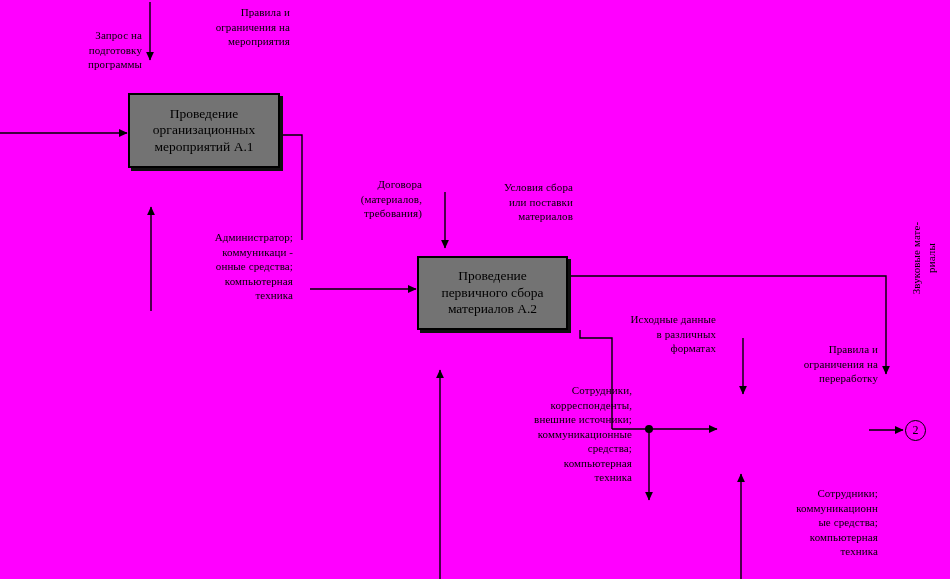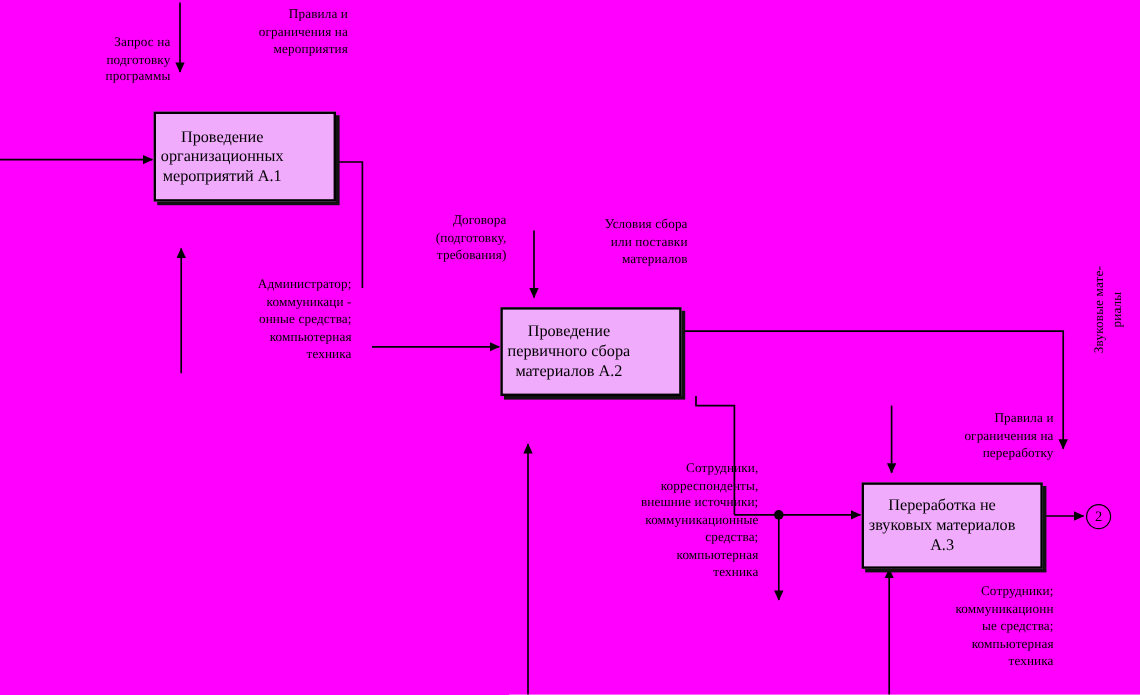--- a/index.html
+++ b/index.html
@@ -18,27 +18,27 @@
   svg.wires {
     position: absolute;
     left: 0;
     top: 0;
     width: 950px;
     height: 579px;
     pointer-events: none;
   }
   .act-box {
     position: absolute;
-    background: #f0abfc;
+    background: #737373;
     border: 2px solid #000000;
     box-shadow: 3px 3px 0 #111111;
     box-sizing: border-box;
     display: flex;
     align-items: center;
-    justify-content: flex-start;
+    justify-content: center;
   }
   .act-label {
     text-align: center;
     font-size: 13.5px;
     line-height: 1.22;
     color: #000000;
     padding: 0 4px;
     white-space: pre-line;
   }
   .arrow-label {
@@ -121,48 +121,46 @@
 организационных
 мероприятий  А.1</div>
   </div>
 
   <div class="act-box" style="left:417px; top:256px; width:151px; height:74px;">
     <div class="act-label">Проведение
 первичного сбора
 материалов    А.2</div>
   </div>
 
-  <div class="act-box" style="left:718px; top:402px; width:151px; height:72px;">
-    <div class="act-label">Переработка не
-звуковых материалов
-А.3</div>
-  </div>
 
   <div class="arrow-label" style="left:20px; top:28px; width:122px;">Запрос на
 подготовку
 программы</div>
 
   <div class="arrow-label" style="left:168px; top:5px; width:122px;">Правила и
 ограничения на
 мероприятия</div>
 
   <div class="arrow-label" style="left:165px; top:230px; width:128px;">Администратор;
 коммуникаци -
 онные средства;
 компьютерная
 техника</div>
 
   <div class="arrow-label" style="left:310px; top:177px; width:112px;">Договора
-(подготовку,
+(материалов,
 требования)</div>
 
   <div class="arrow-label" style="left:458px; top:180px; width:115px;">Условия сбора
 или поставки
 материалов</div>
 
+  <div class="arrow-label" style="left:590px; top:312px; width:126px;">Исходные данные
+в различных
+форматах</div>
 
   <div class="arrow-label" style="left:758px; top:342px; width:120px;">Правила и
 ограничения на
 переработку</div>
 
   <div class="arrow-label" style="left:462px; top:383px; width:170px;">Сотрудники,
 корреспонденты,
 внешние источники;
 коммуникационные
 средства;

